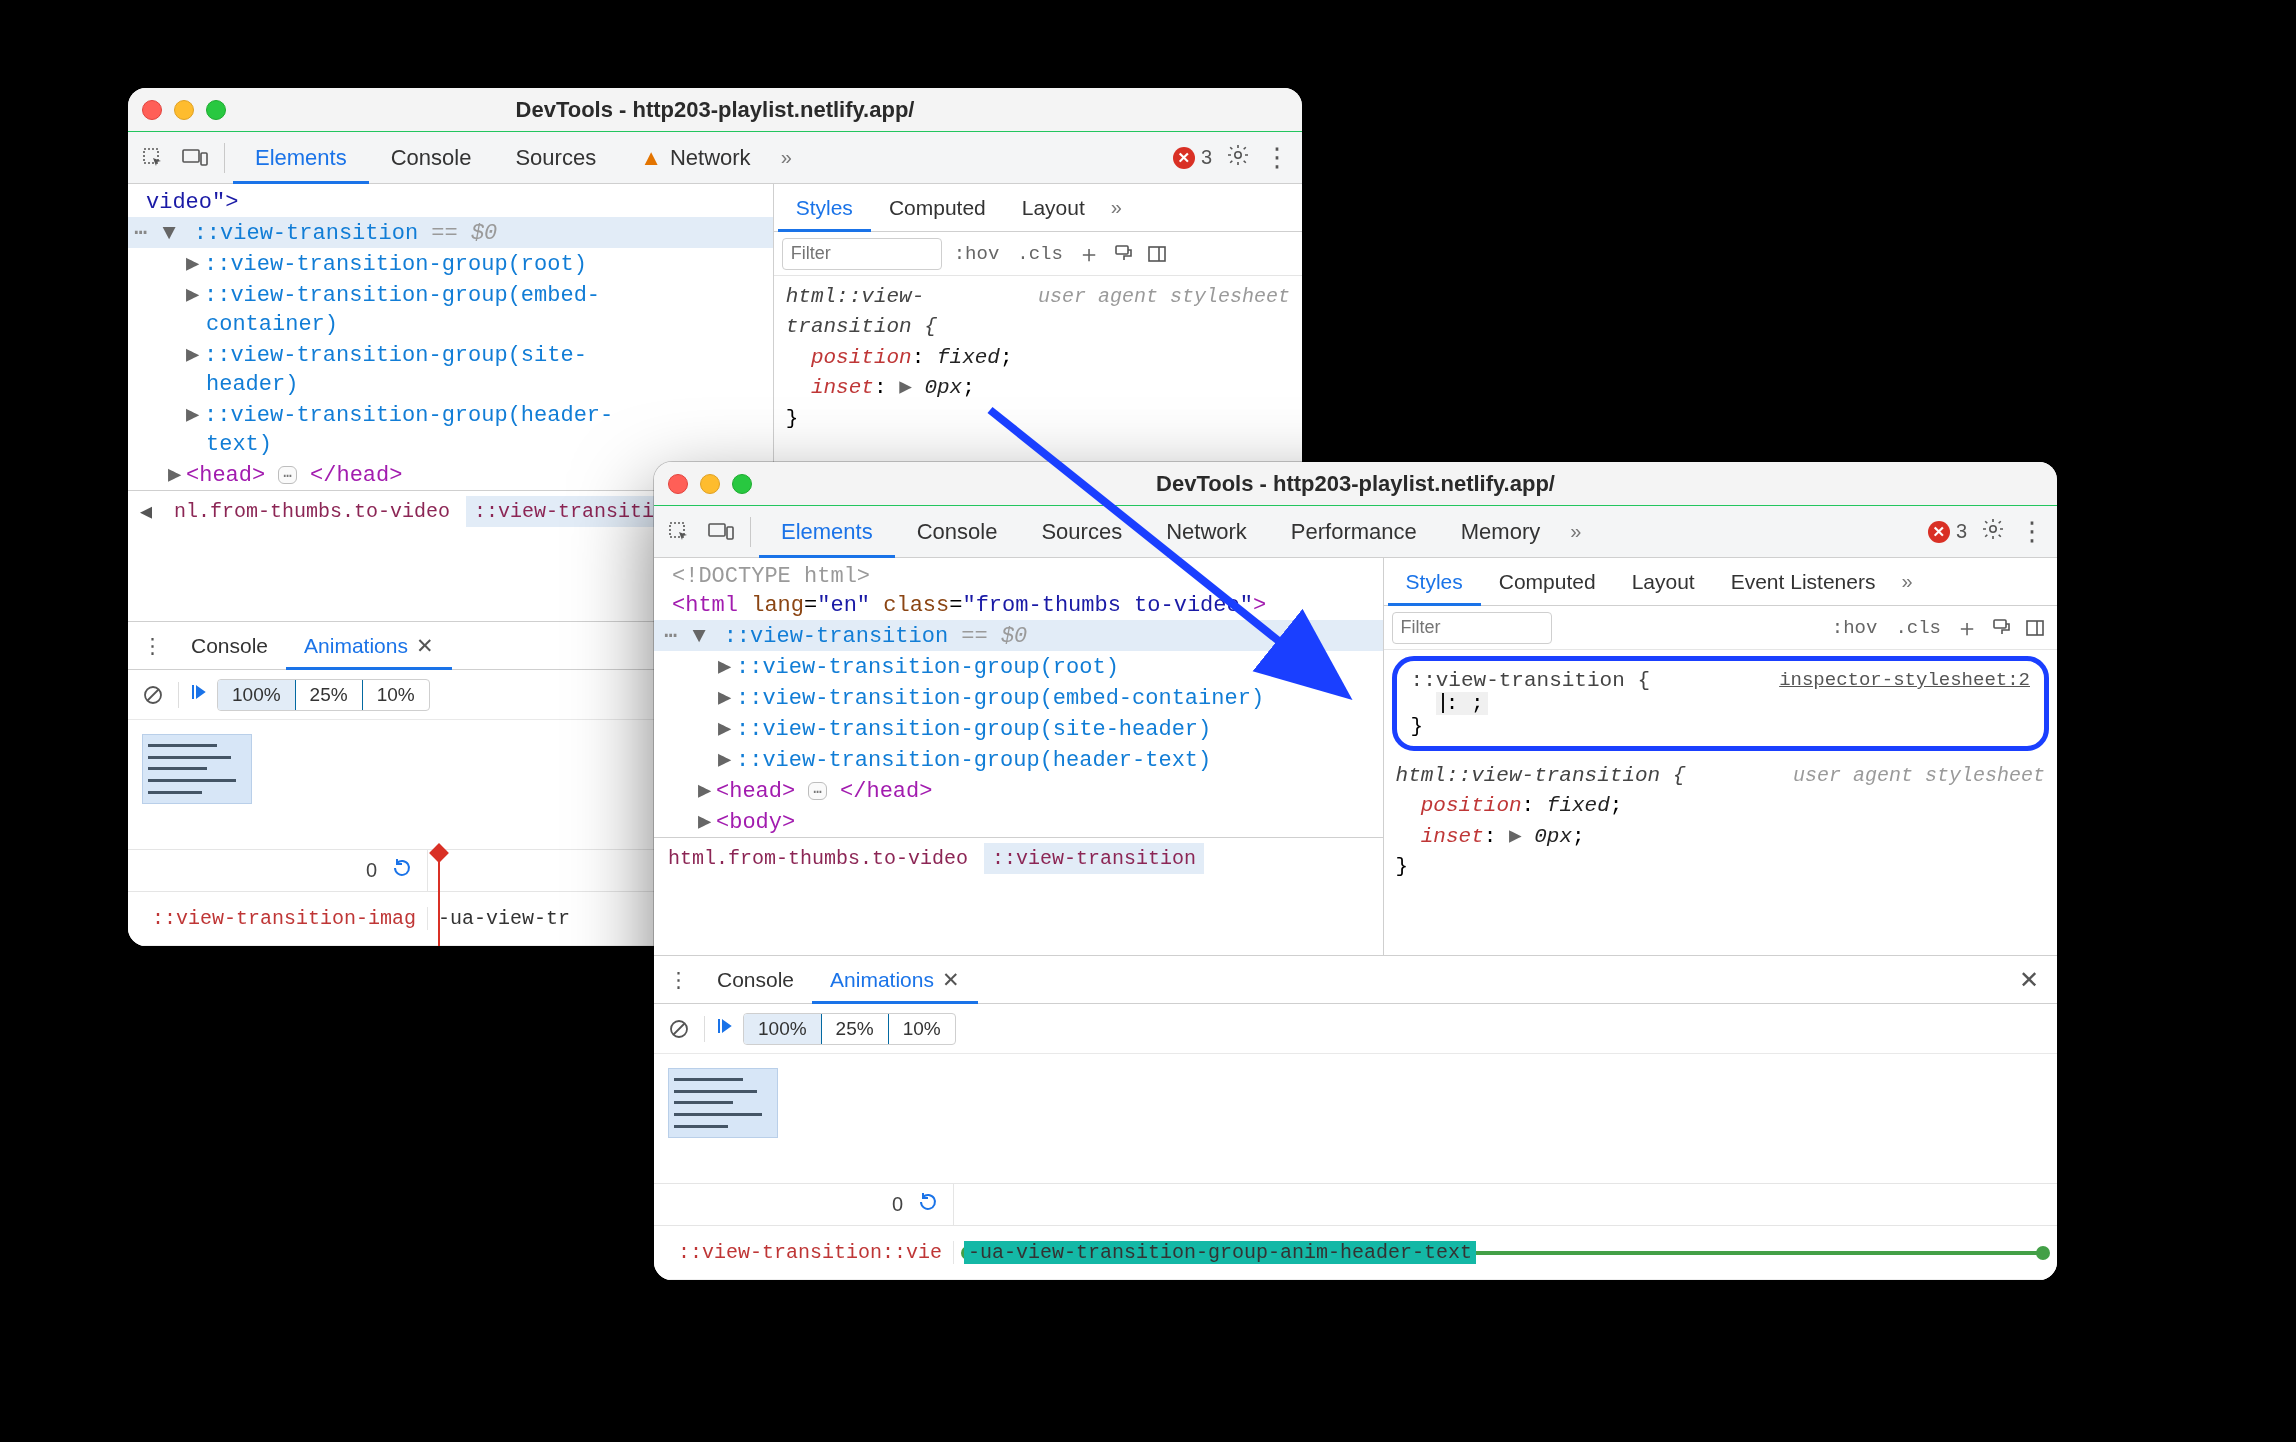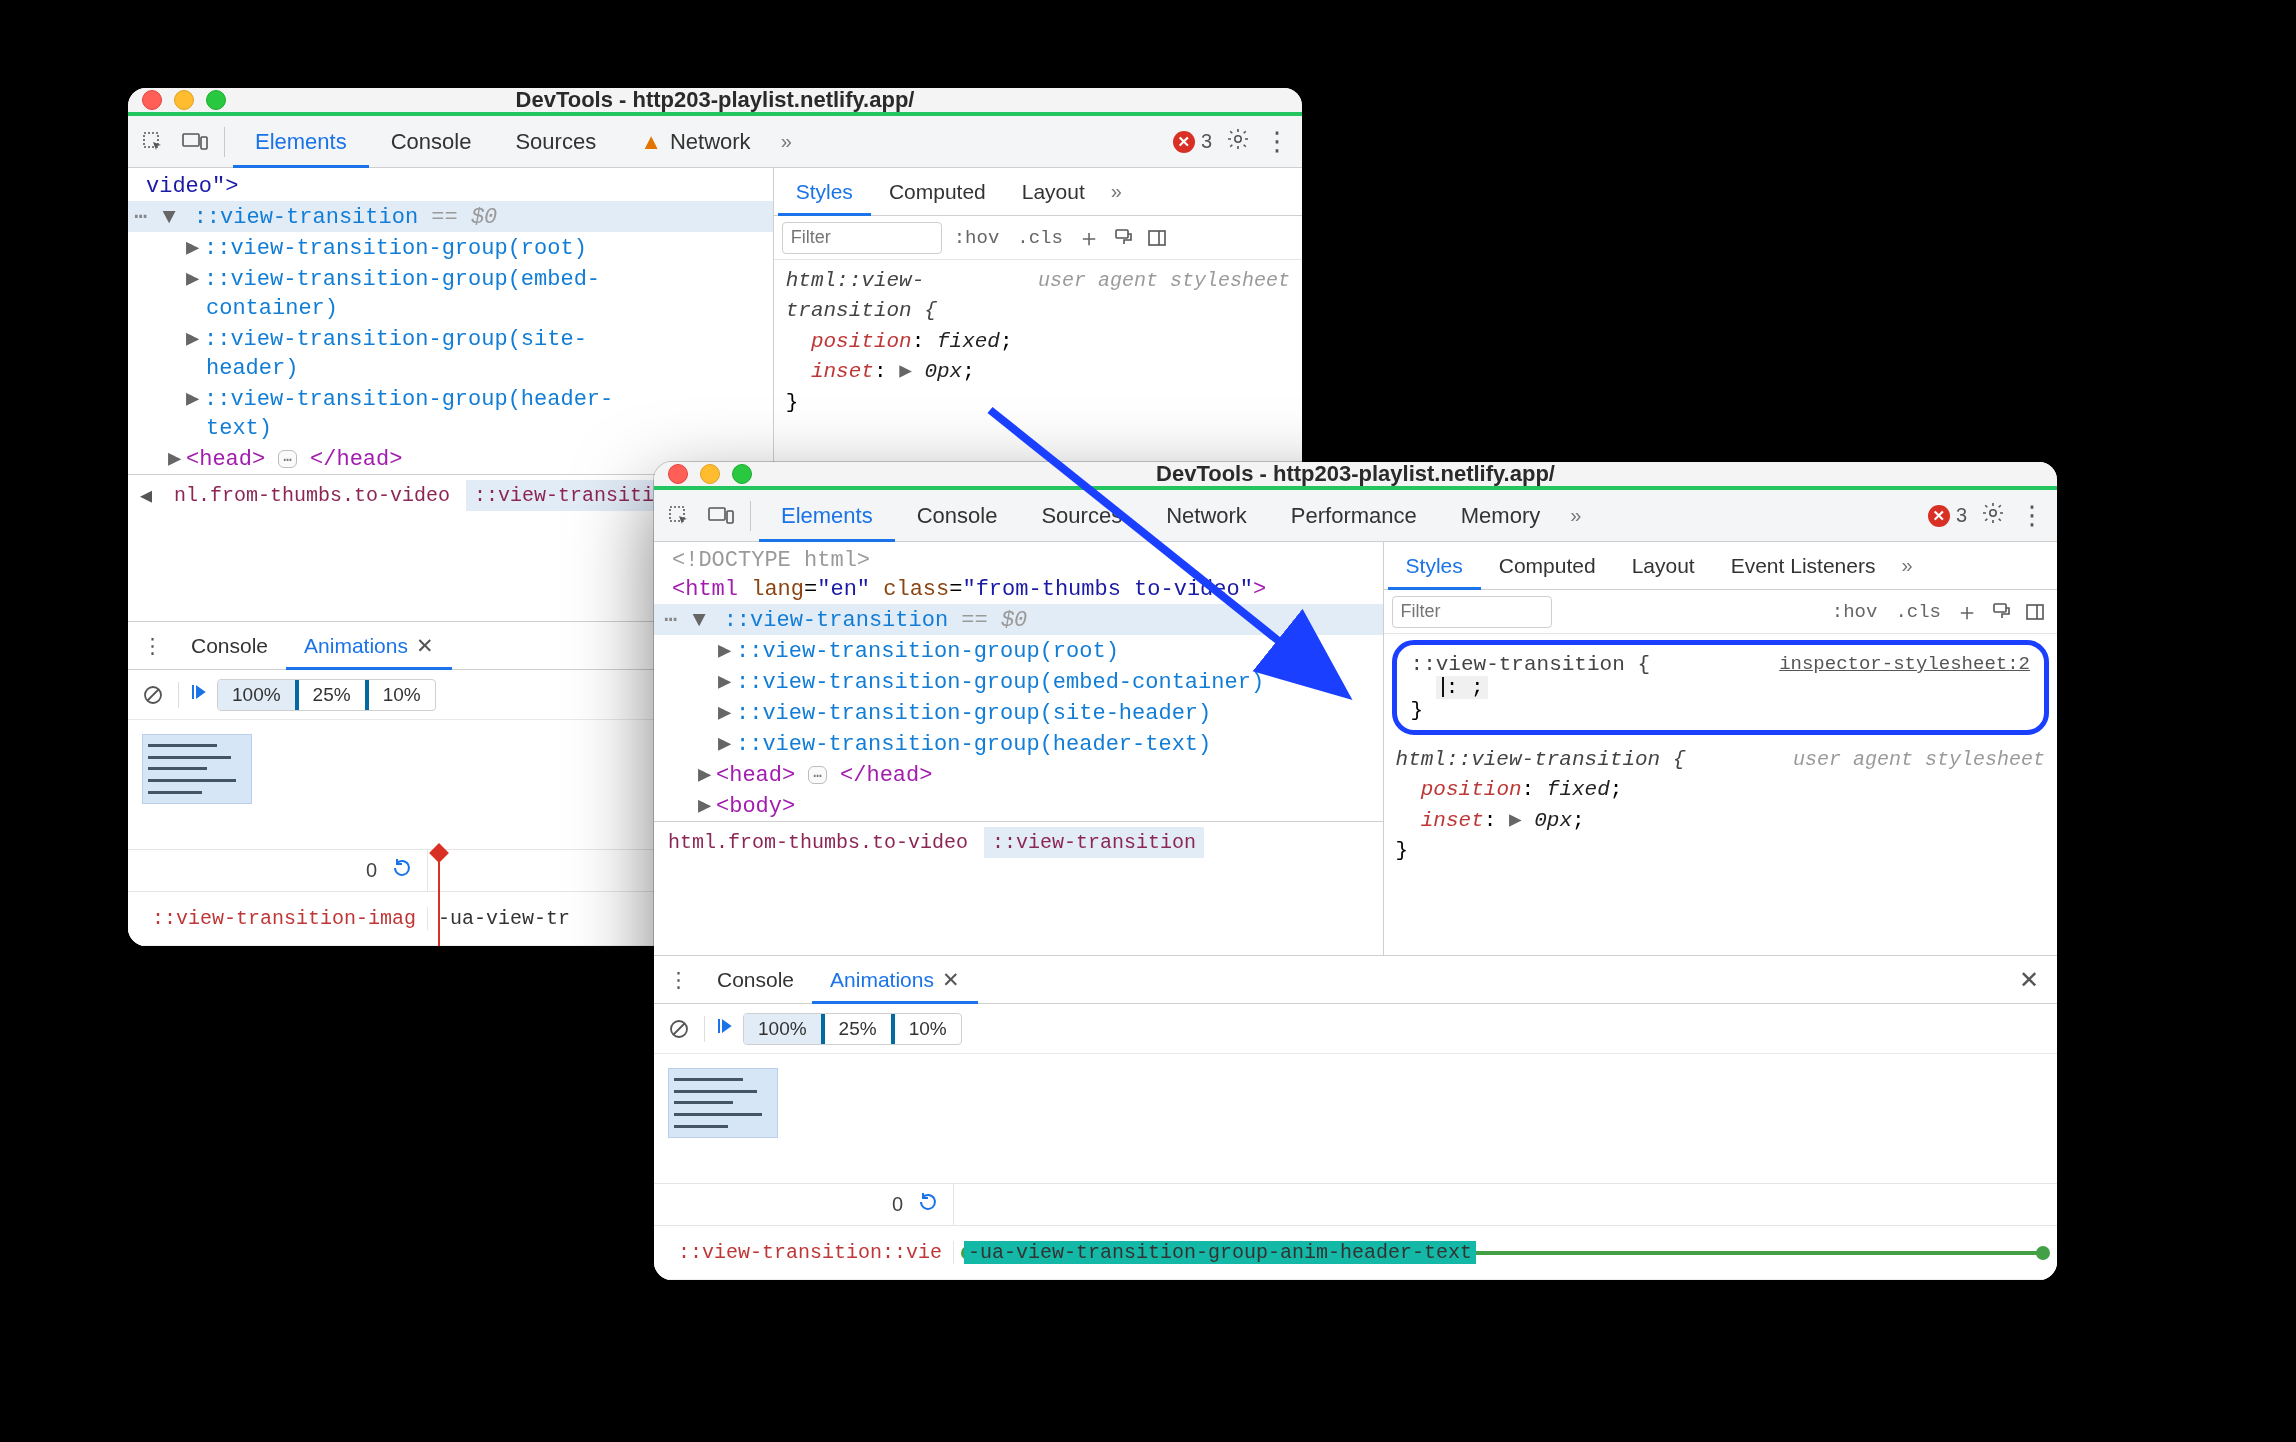--- a/index.html
+++ b/index.html
@@ -22,26 +22,26 @@
     overflow: hidden;
     display: flex;
     flex-direction: column;
   }
   
   .winA { left: 128px; top: 88px; width: 1174px; height: 858px; }
   
   .winB { left: 654px; top: 462px; width: 1403px; height: 818px; }
 
   .titlebar {
-    height: 28px;
+    height: 44px;
     display: flex;
     align-items: center;
     padding: 0 14px;
     background: #f4f4f4;
-    border-bottom: 4px solid #22c55e;
+    border-bottom: 1px solid #22c55e;
     position: relative;
   }
   .traffic { display: flex; gap: 12px; }
   .dot { width: 20px; height: 20px; border-radius: 50%; }
   .dot.red { background: #ff5f57; border: 1px solid #e0443e; }
   .dot.yellow { background: #febc2e; border: 1px solid #dfa023; }
   .dot.green { background: #28c840; border: 1px solid #1eab30; }
   .titlebar .title {
     position: absolute; left: 0; right: 0; text-align: center;
     font-size: 22px; font-weight: 600; color: #2a2a2a; pointer-events: none;
@@ -110,21 +110,21 @@
   .drawer-tabs { display:flex; align-items:center; height:48px; border-bottom:1px solid #cfcfcf; padding:0 4px; font-size:21px; }
   .drawer-tabs .dtab { padding:0 18px; height:48px; display:flex; align-items:center; color:#333; gap:8px; }
   .drawer-tabs .dtab.active { color:#1a73e8; box-shadow: inset 0 -3px 0 #1a73e8; }
   .drawer-tabs .more { padding:0 10px; color:#555; }
   .drawer-tabs .close-x { margin-left:auto; padding:0 14px; color:#555; font-size:24px; }
 
   .anim-toolbar { display:flex; align-items:center; height:50px; padding:0 10px; gap:10px; border-bottom:1px solid #e9e9e9; }
   .anim-toolbar .ban { width:30px; display:flex; justify-content:center; color:#555; }
   .anim-toolbar .play { color:#1a73e8; font-size:20px; }
   .speed-group { display:flex; border:1px solid #cfcfcf; border-radius:4px; overflow:hidden; }
-  .speed-group .spd { padding:4px 14px; font-size:19px; color:#333; border-right:4px solid #0369a1; }
+  .speed-group .spd { padding:4px 14px; font-size:19px; color:#333; border-right:1px solid #0369a1; }
   .speed-group .spd:last-child { border-right:none; }
   .speed-group .spd.sel { background:#e2ecf7; }
 
   .anim-body { display:flex; height:130px; border-bottom:1px solid #e5e5e5; }
   .anim-thumb { width:110px; height:70px; background:#d7e6f7; margin:14px; display:flex; flex-direction:column; justify-content:space-around; padding:6px; box-shadow: inset 0 0 0 1px #b9cfe9; }
   .anim-thumb div { height:3px; background:#456; width:70%; }
   .anim-thumb div:nth-child(2){width:85%;}
   .anim-thumb div:nth-child(3){width:60%;}
   .anim-thumb div:nth-child(4){width:90%;}
   .anim-thumb div:nth-child(5){width:55%;}

